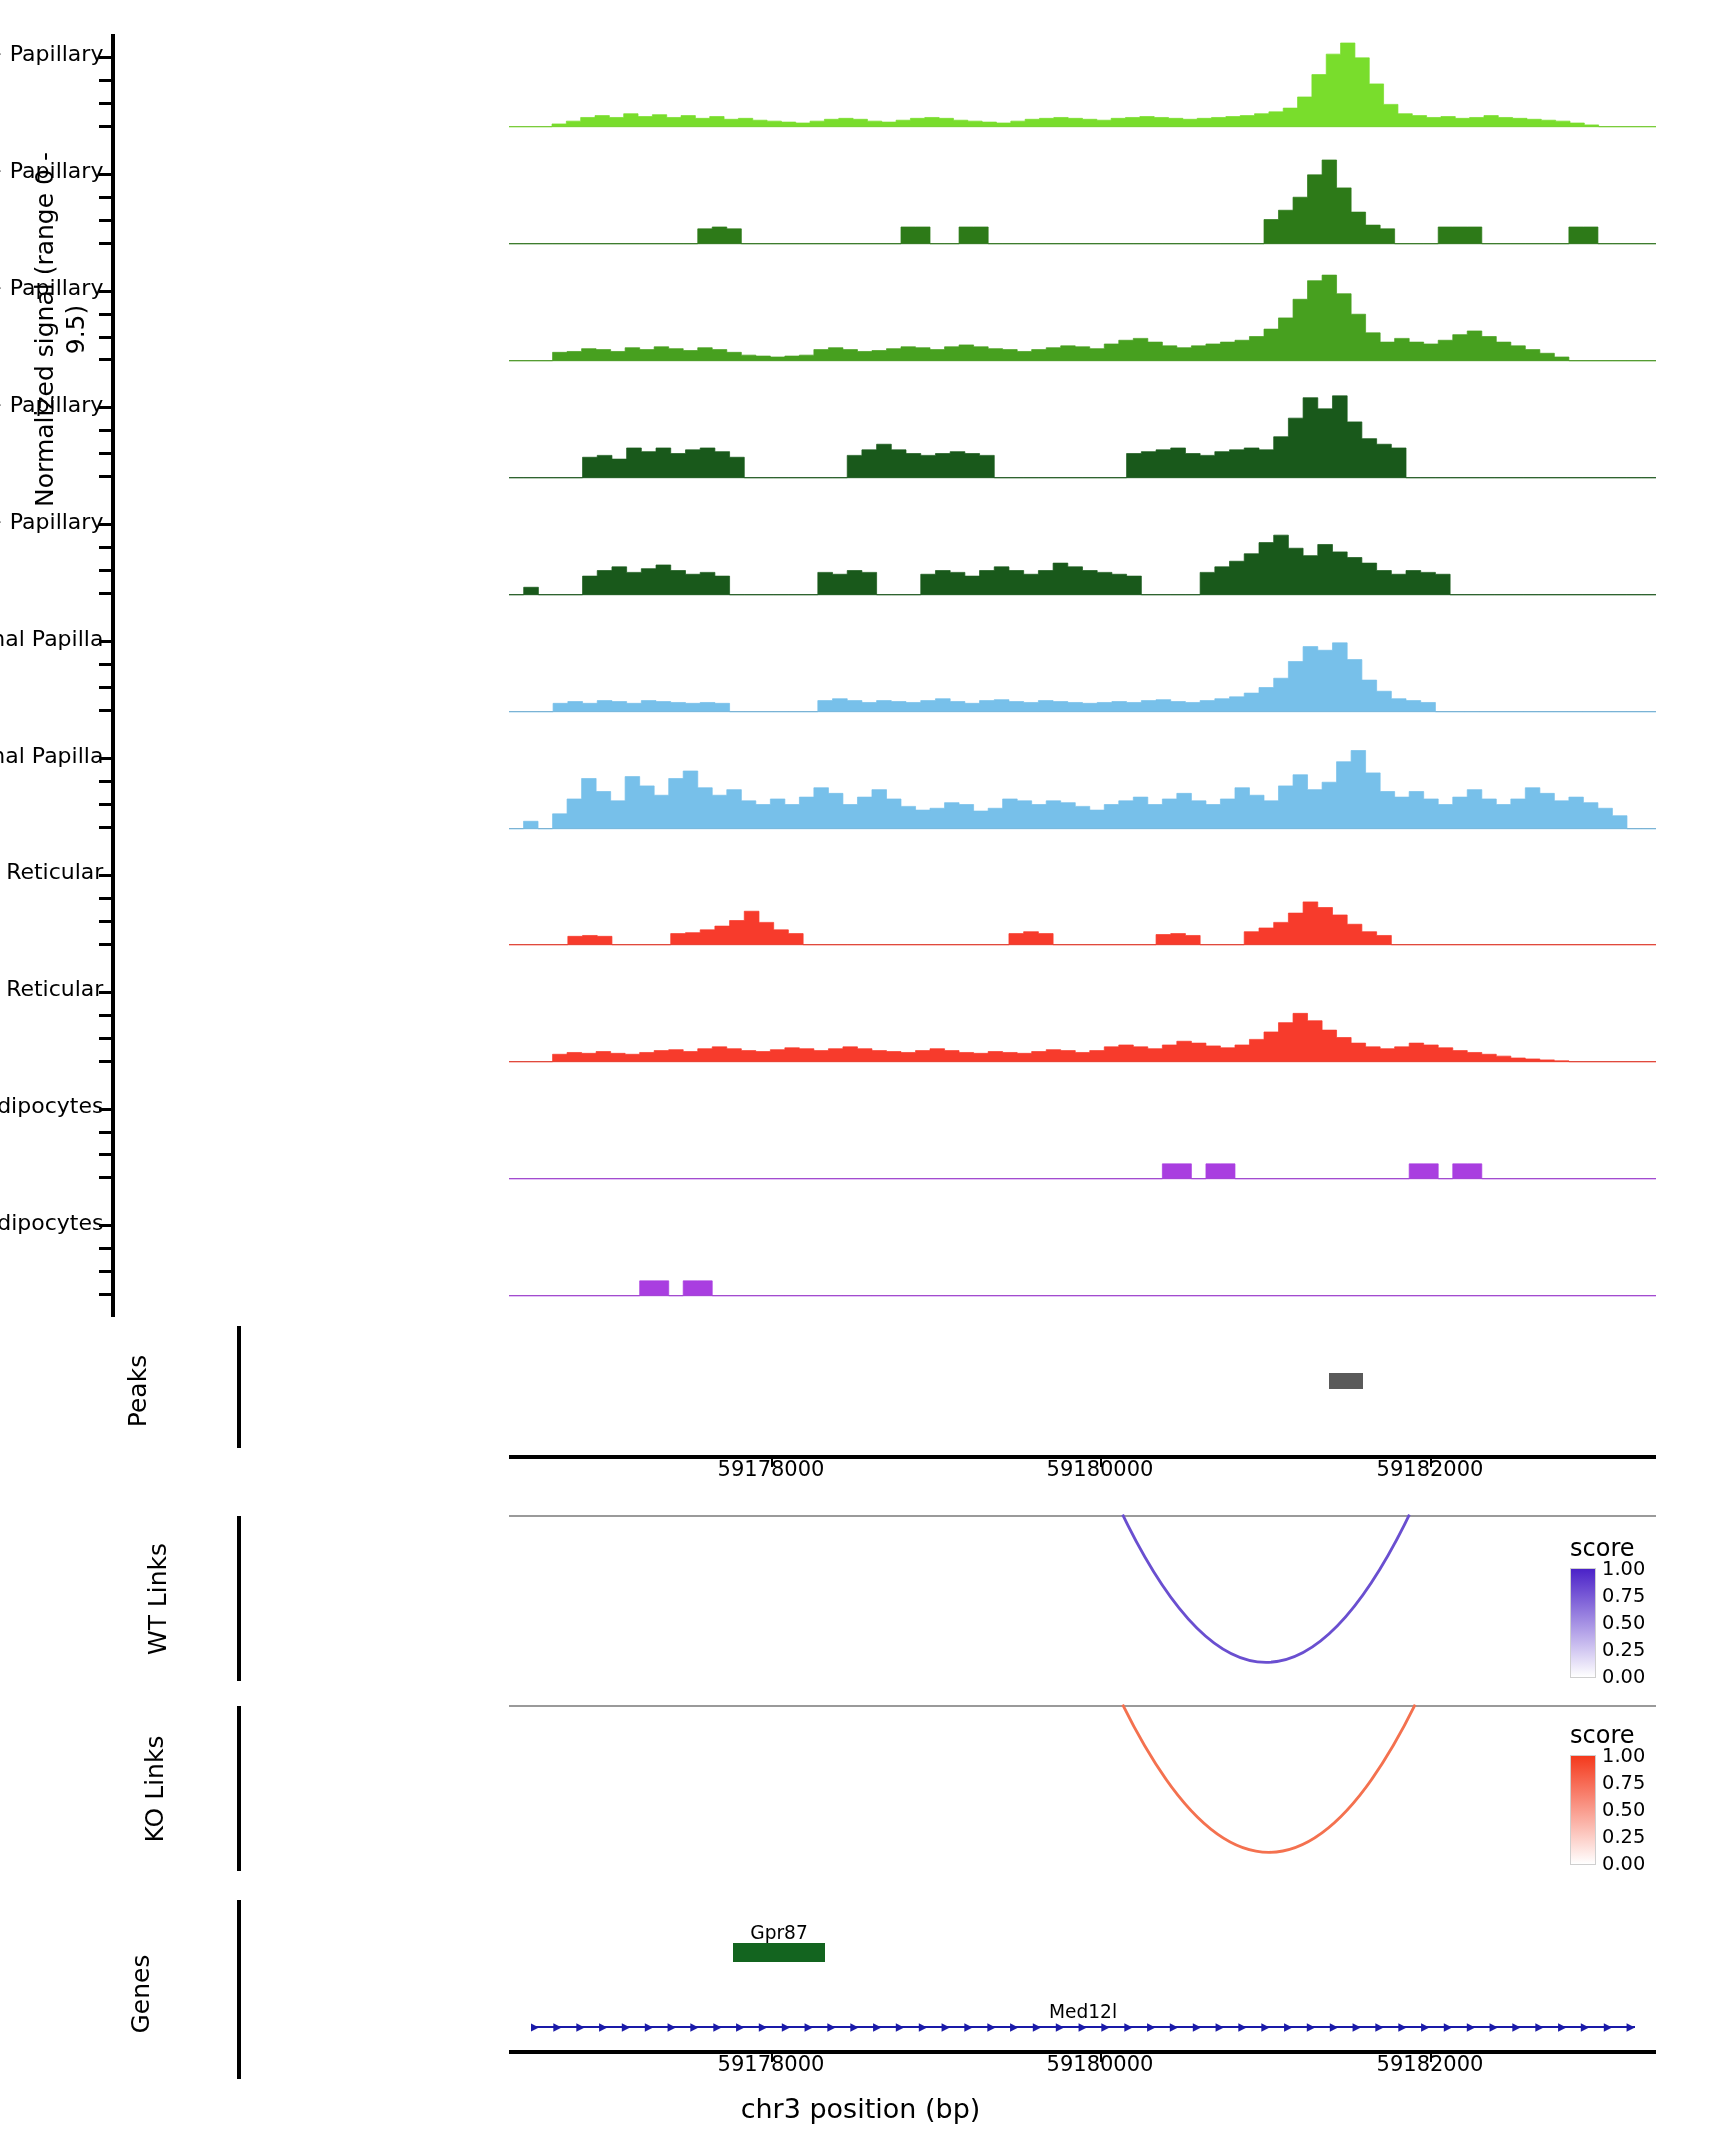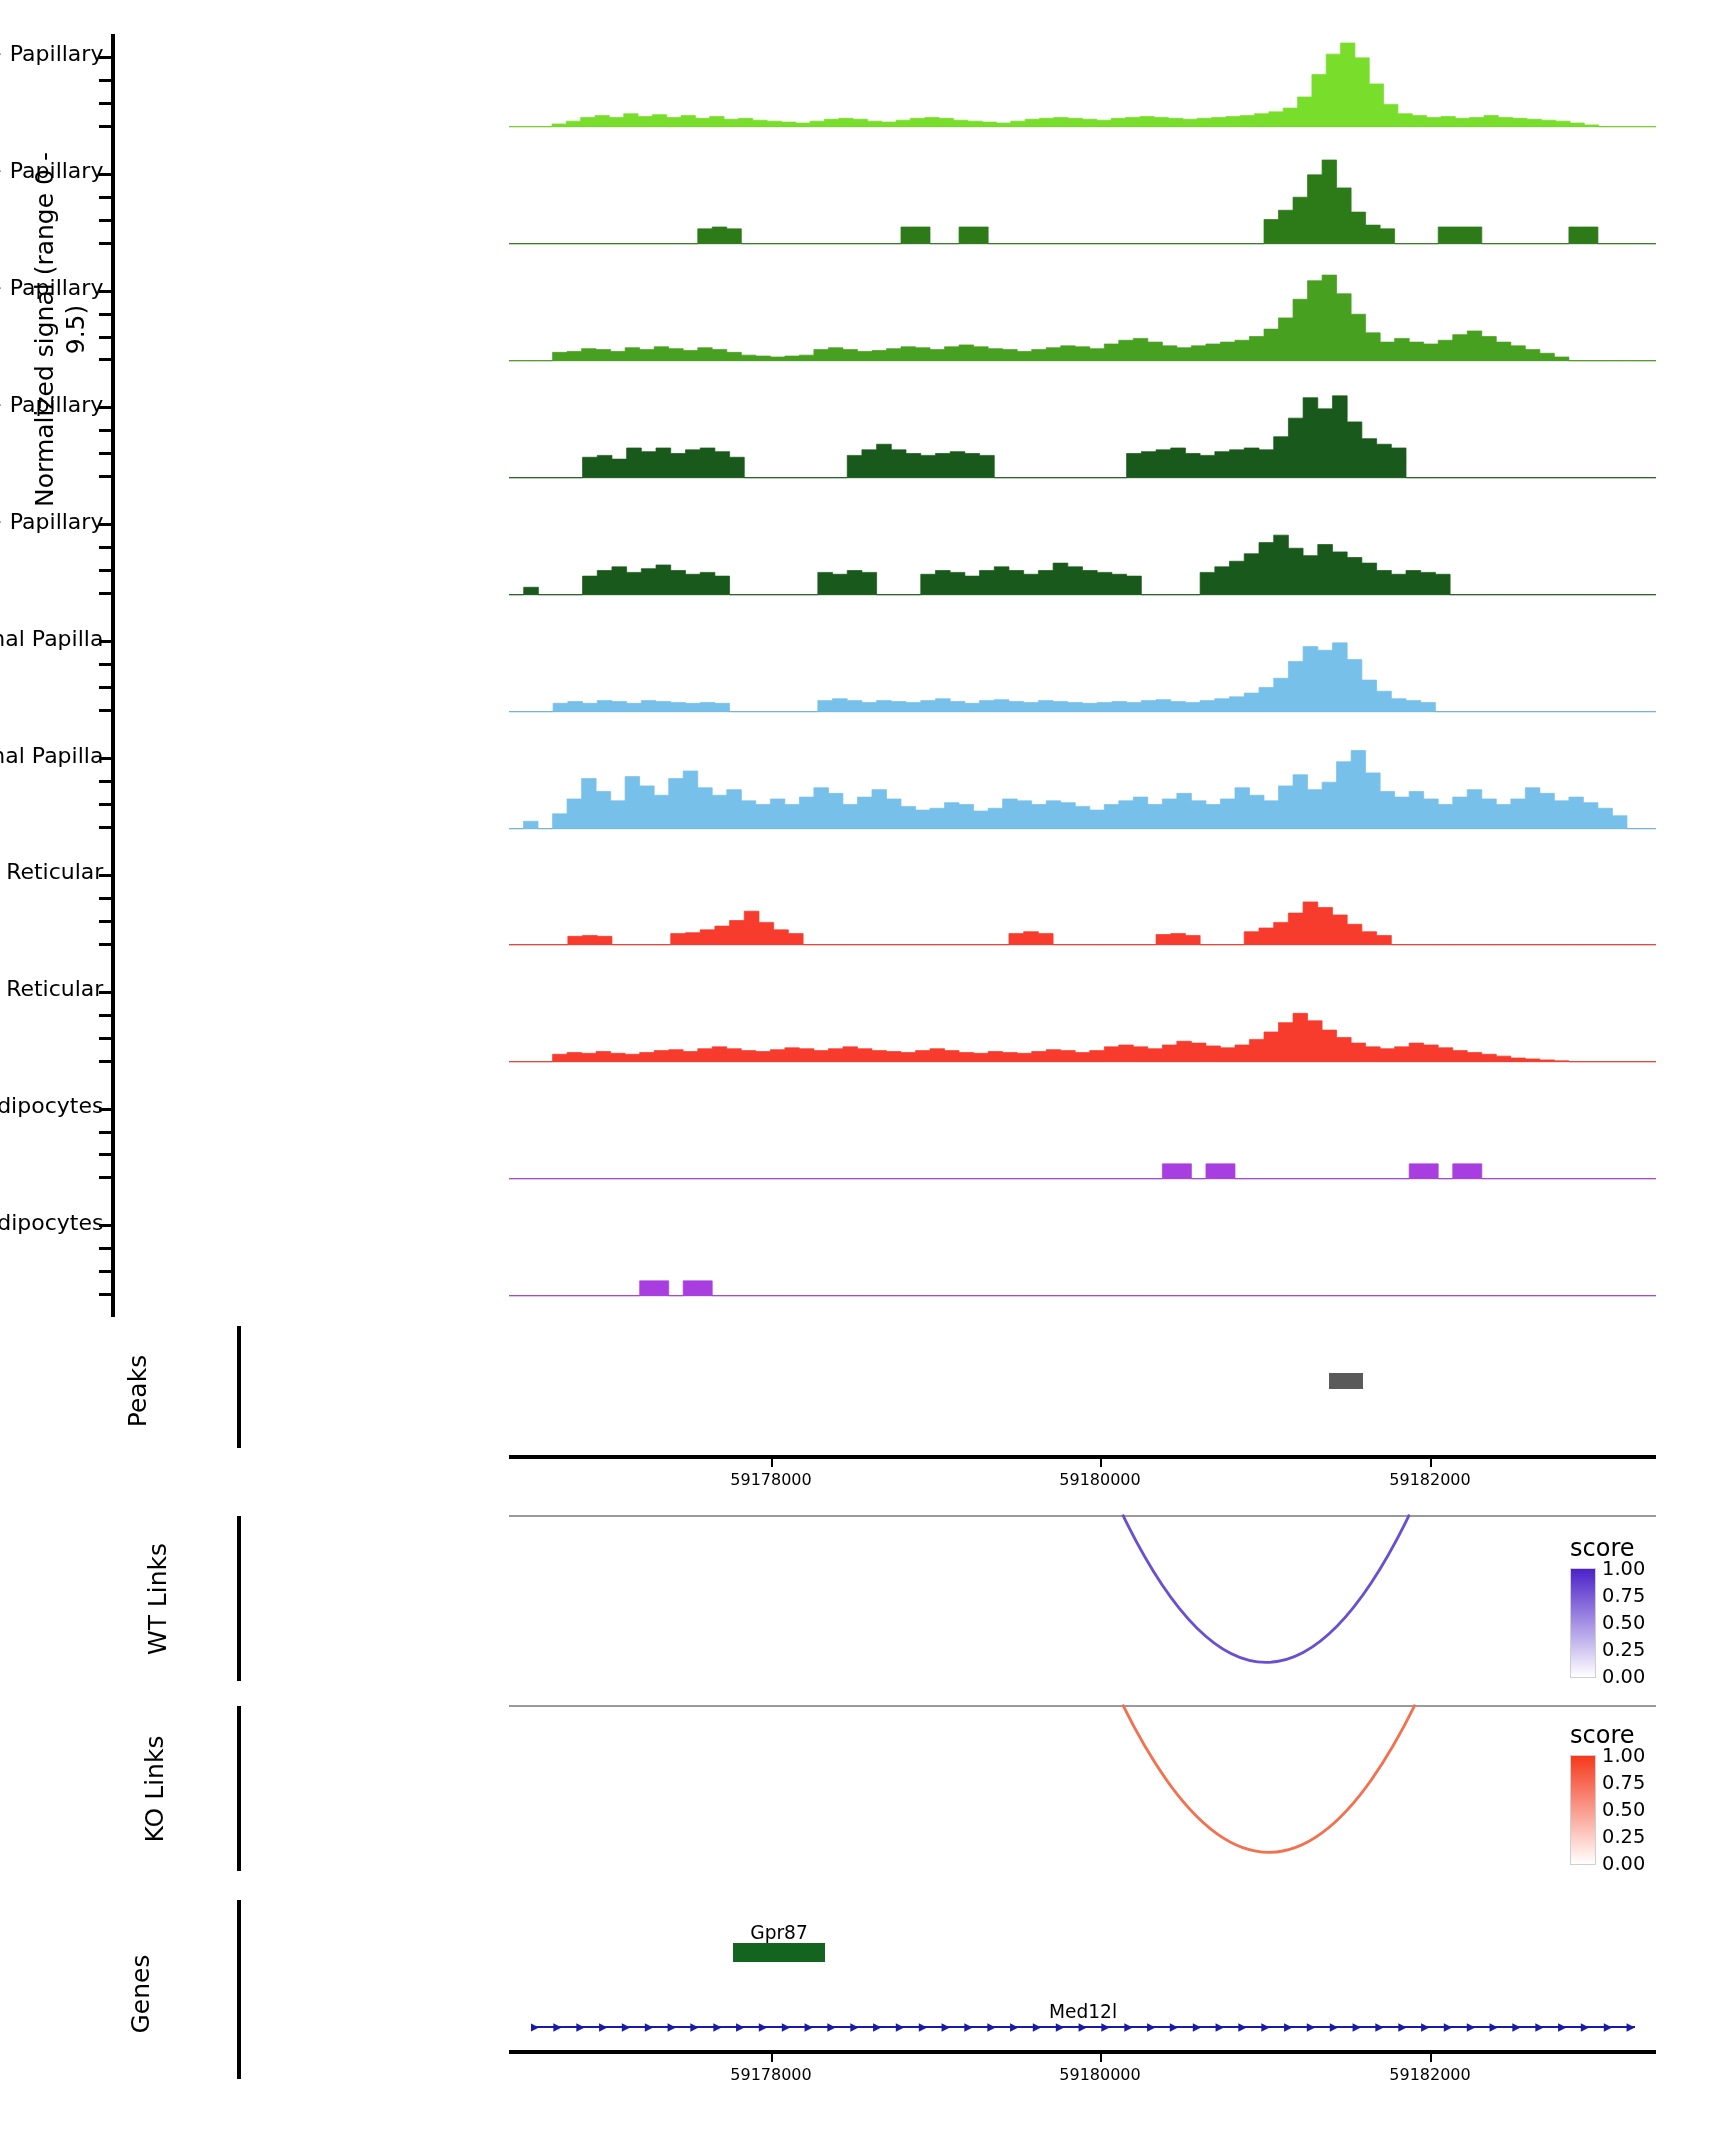--- a/index.html
+++ b/index.html
@@ -31,21 +31,21 @@
     position:absolute;left:-21.5px;top:50%;
     transform:translateY(-50%) rotate(-90deg);
     font-size:25px;white-space:nowrap;
   }
   .section-spine{position:absolute;left:115px;width:3.6px;background:#000;}
 
   
   .gaxis{position:absolute;left:509px;width:1147px;}
   .gaxis .bar{position:absolute;left:0;top:0;width:100%;height:3.6px;background:#000;}
   .gaxis .tick{position:absolute;top:3.6px;width:2.2px;height:8.6px;background:#000;}
-  .gaxis .tlabel{position:absolute;top:15px;font-size:16px;transform:translateX(-50%);white-space:nowrap;text-align:right;}
+  .gaxis .tlabel{position:absolute;top:2px;font-size:21px;transform:translateX(-50%);white-space:nowrap;text-align:right;}
 
   .xtitle{position:absolute;left:0;width:1721px;text-align:center;font-size:27px;}
 
   
   .legend{position:absolute;width:172px;}
   .legend-title{font-size:24px;margin-bottom:5.7px;}
   .legend-row{display:flex;align-items:flex-start;}
   .legend-bar{width:24.4px;height:108px;border:0.7px solid #cfcfcf;}
   .legend-ticks{position:relative;height:108px;margin-left:5.7px;width:122px;}
   .legend-ticks span{position:absolute;left:0;font-size:19.4px;transform:translateY(-50%);}
@@ -218,20 +218,21 @@
   <div class="gaxis" style="top:2050px;height:50px;">
       <div class="bar"></div>
       <div class="tick" style="left: 262px;"></div>
       <div class="tlabel" style="left: 262px;">59178000</div>
       <div class="tick" style="left: 591px;"></div>
       <div class="tlabel" style="left: 591px;">59180000</div>
       <div class="tick" style="left: 921px;"></div>
       <div class="tlabel" style="left: 921px;">59182000</div>
     </div>
 
+  <div class="xtitle" style="top:2093px;">chr3 position (bp)</div>
 
   <div class="legend" style="left:1570px;top:1534px;">
     <div class="legend-title">score</div>
     <div class="legend-row">
       <div class="legend-bar" style="background:linear-gradient(to bottom,#4b22c8,#ffffff);"></div>
       <div class="legend-ticks" id="wt-legend-ticks">
           <span style="top: 0px;">1.00</span>
           <span style="top: 27px;">0.75</span>
           <span style="top: 54px;">0.50</span>
           <span style="top: 81px;">0.25</span>

